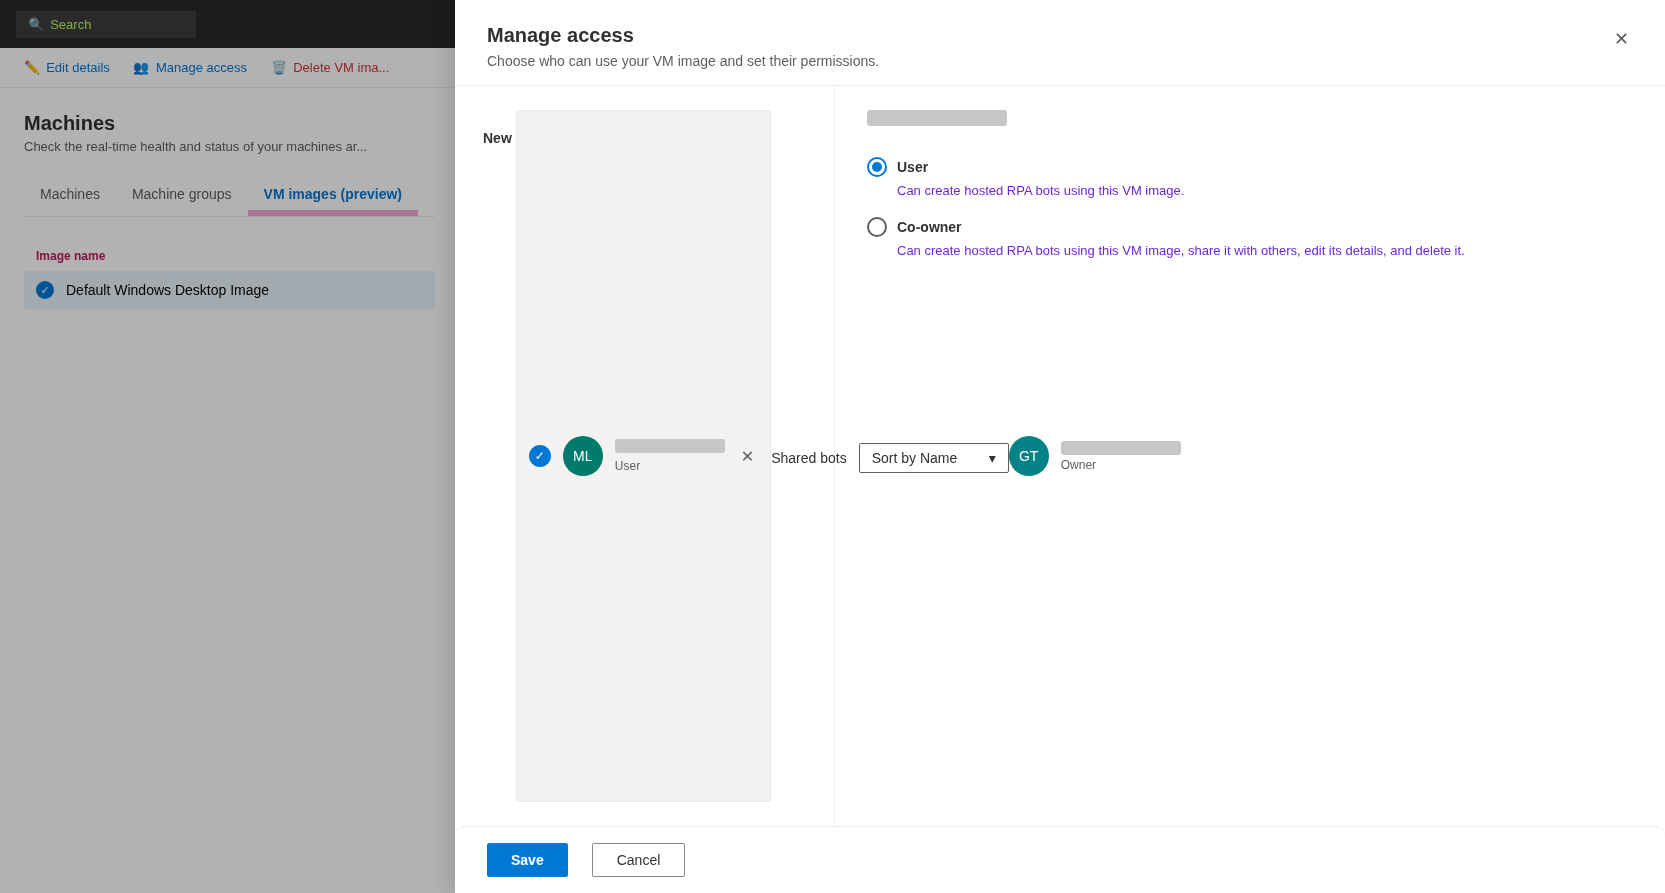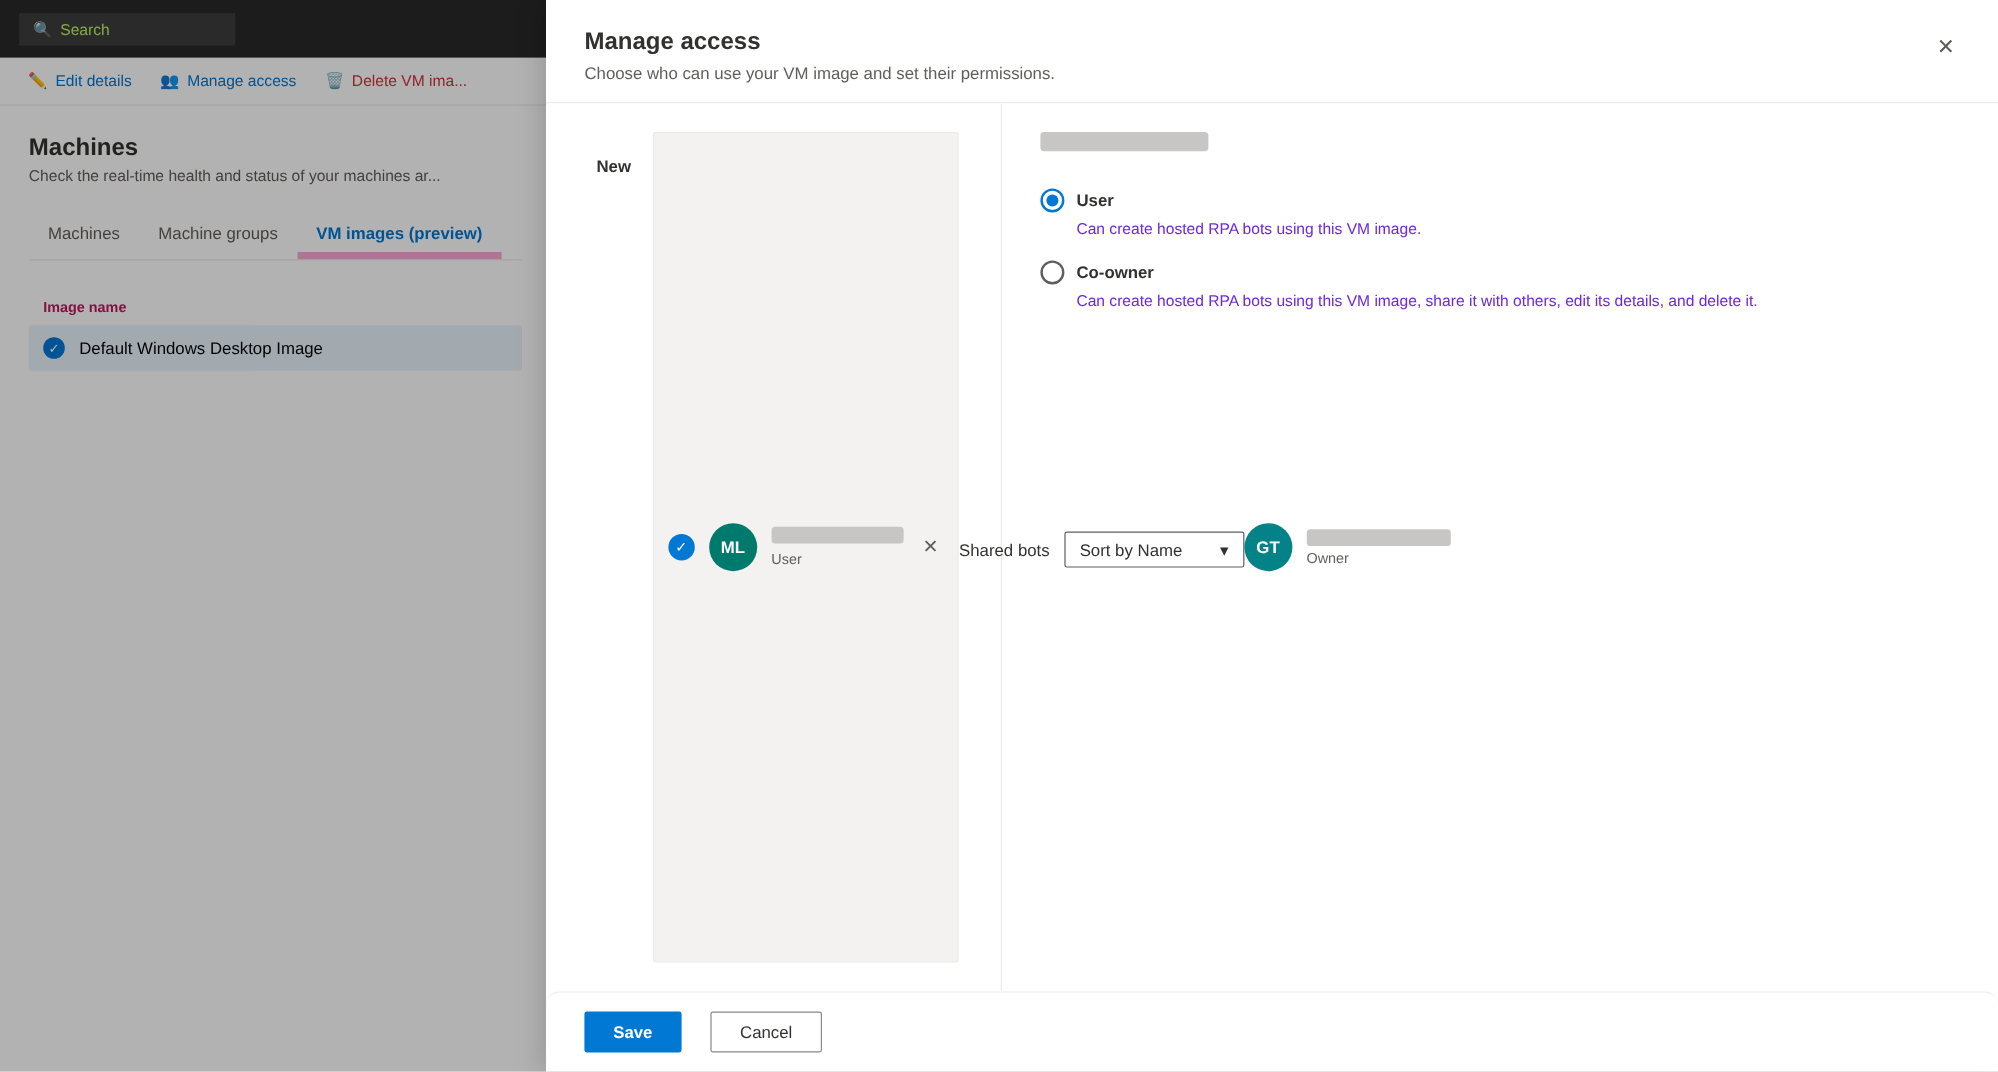--- a/index.html
+++ b/index.html
@@ -61,35 +61,35 @@
 
     
     .left-panel {
       width: 380px; border-right: 1px solid #edebe9; padding: 24px; display: flex; flex-direction: row;
     }
     .add-people-input {
       border: none; border-bottom: 1px solid #323130; outline: none; font-size: 14px;
       padding: 4px 0 8px; width: 100%; color: #323130; background: transparent;
     }
     .add-people-input::placeholder { color: #a19f9d; }
-    .section-label { font-size: 14px; font-weight: 600; color: #323130; margin: 20px 18px 12px; }
+    .section-label { font-size: 14px; font-weight: 600; color: #323130; margin: 20px 4px 12px; }
 
     
     .user-card {
       display: flex; align-items: center; gap: 12px; padding: 12px;
       background: #f3f2f1; border: 1px solid #edebe9; border-radius: 2px; position: relative;
     }
     .user-card-check {
       width: 22px; height: 22px; background: #0078d4; border-radius: 50%;
       display: flex; align-items: center; justify-content: center; flex-shrink: 0;
     }
     .user-card-check::after { content: '✓'; color: #fff; font-size: 12px; }
     .avatar {
       width: 40px; height: 40px; border-radius: 50%; display: flex; align-items: center;
-      justify-content: center; color: #fff; font-size: 14px; font-weight: 700; flex-shrink: 0;
+      justify-content: center; color: #fff; font-size: 14px; font-weight: 400; flex-shrink: 0;
     }
     .avatar-teal { background: #007a6c; }
     .avatar-green { background: #038387; }
     .user-info { flex: 1; }
     .user-name-blurred {
       display: inline-block; background: #c8c6c4; color: transparent; border-radius: 3px;
       font-size: 13px; height: 14px; width: 110px; margin-bottom: 3px;
     }
     .user-role { font-size: 12px; color: #605e5c; }
     .remove-btn {

